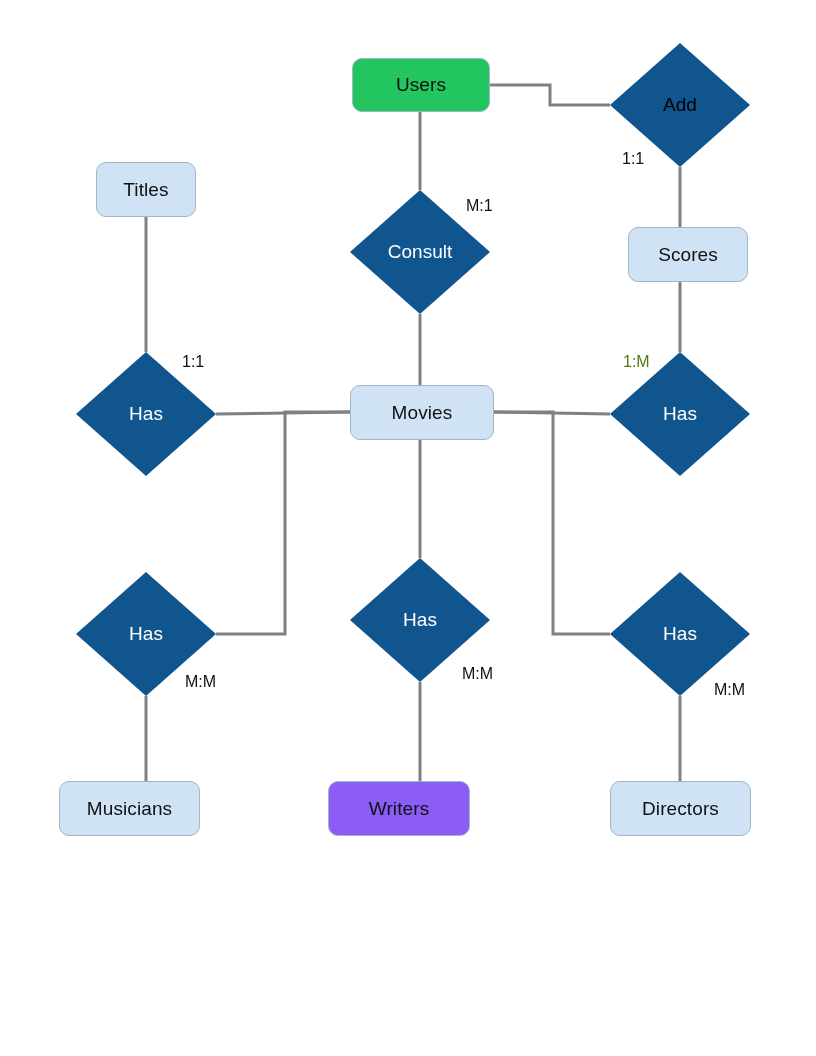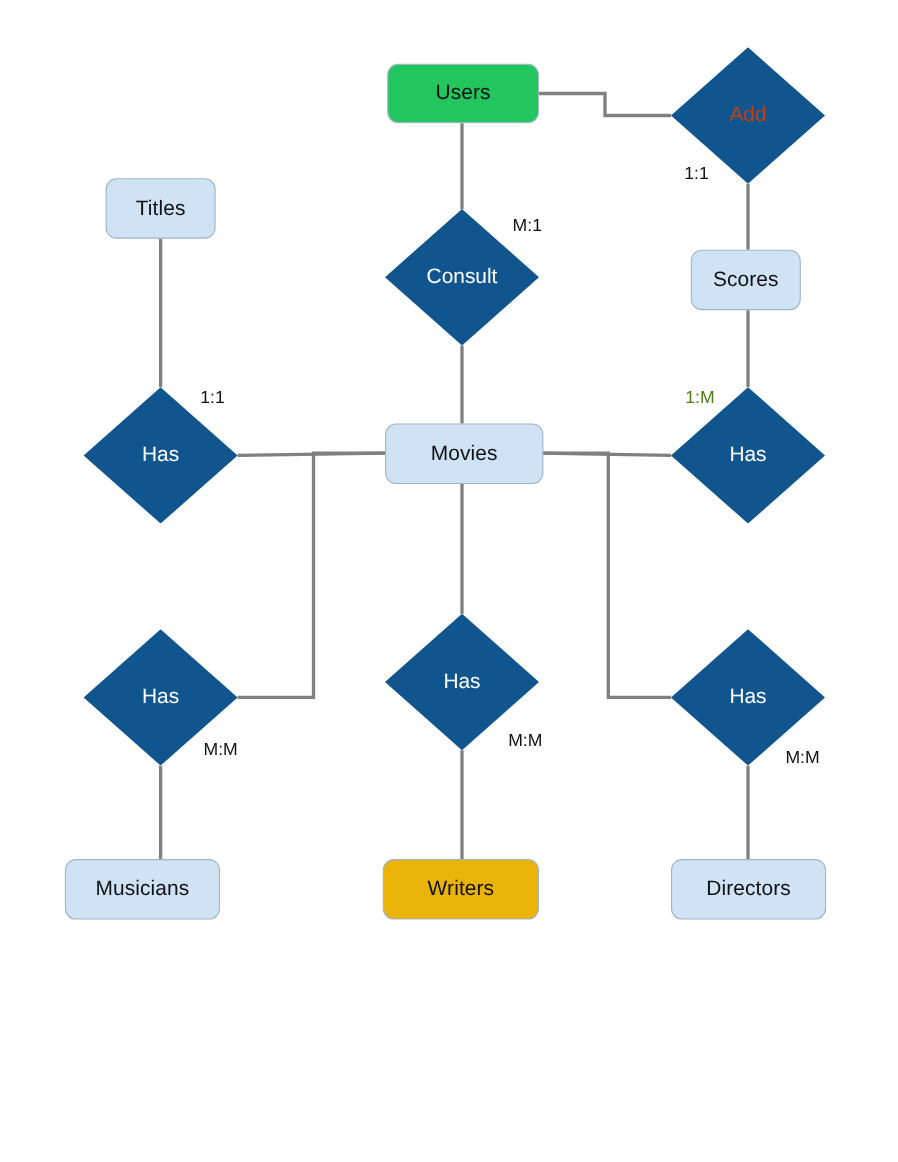--- a/index.html
+++ b/index.html
@@ -93,40 +93,40 @@
       </g>
   </svg>
 
   <div id="nodes-layer">
       <div class="entity" style="left: 352px; top: 58px; width: 138px; height: 54px; background: #22c55e; border-color: rgb(159, 182, 198);">
         <span>Users</span>
       </div>
       <div class="entity" style="left: 96px; top: 162px; width: 100px; height: 55px; background: rgb(207, 227, 245); border-color: rgb(159, 182, 198);">
         <span>Titles</span>
       </div>
-      <div class="entity" style="left: 628px; top: 227px; width: 100px; height: 55px; background: rgb(207, 227, 245); border-color: rgb(159, 182, 198);">
+      <div class="entity" style="left: 628px; top: 227px; width: 120px; height: 55px; background: rgb(207, 227, 245); border-color: rgb(159, 182, 198);">
         <span>Scores</span>
       </div>
       <div class="entity" style="left: 350px; top: 385px; width: 144px; height: 55px; background: rgb(207, 227, 245); border-color: rgb(159, 182, 198);">
         <span>Movies</span>
       </div>
       <div class="entity" style="left: 59px; top: 781px; width: 141px; height: 55px; background: rgb(207, 227, 245); border-color: rgb(159, 182, 198);">
         <span>Musicians</span>
       </div>
-      <div class="entity" style="left: 348px; top: 781px; width: 142px; height: 55px; background: #eab308; border-color: rgb(159, 182, 198);">
+      <div class="entity" style="left: 328px; top: 781px; width: 142px; height: 55px; background: #8b5cf6; border-color: rgb(159, 182, 198);">
         <span>Writers</span>
       </div>
       <div class="entity" style="left: 610px; top: 781px; width: 141px; height: 55px; background: rgb(207, 227, 245); border-color: rgb(159, 182, 198);">
         <span>Directors</span>
       </div>
       <div class="rel" style="left: 610px; top: 43px; width: 140px; height: 124px;">
         <svg width="140" height="124" viewBox="0 0 140 124">
           <polygon points="70,0 140,62 70,124 0,62" fill="#11558f"></polygon>
         </svg>
-        <div class="rel-label" style="color: #c2410c;">Add</div>
+        <div class="rel-label" style="color: #000000;">Add</div>
       </div>
       <div class="rel" style="left: 350px; top: 190px; width: 140px; height: 124px;">
         <svg width="140" height="124" viewBox="0 0 140 124">
           <polygon points="70,0 140,62 70,124 0,62" fill="#11558f"></polygon>
         </svg>
         <div class="rel-label" style="color: rgb(255, 255, 255); text-align: center;">Consult</div>
       </div>
       <div class="rel" style="left: 76px; top: 352px; width: 140px; height: 124px;">
         <svg width="140" height="124" viewBox="0 0 140 124">
           <polygon points="70,0 140,62 70,124 0,62" fill="#11558f"></polygon>

